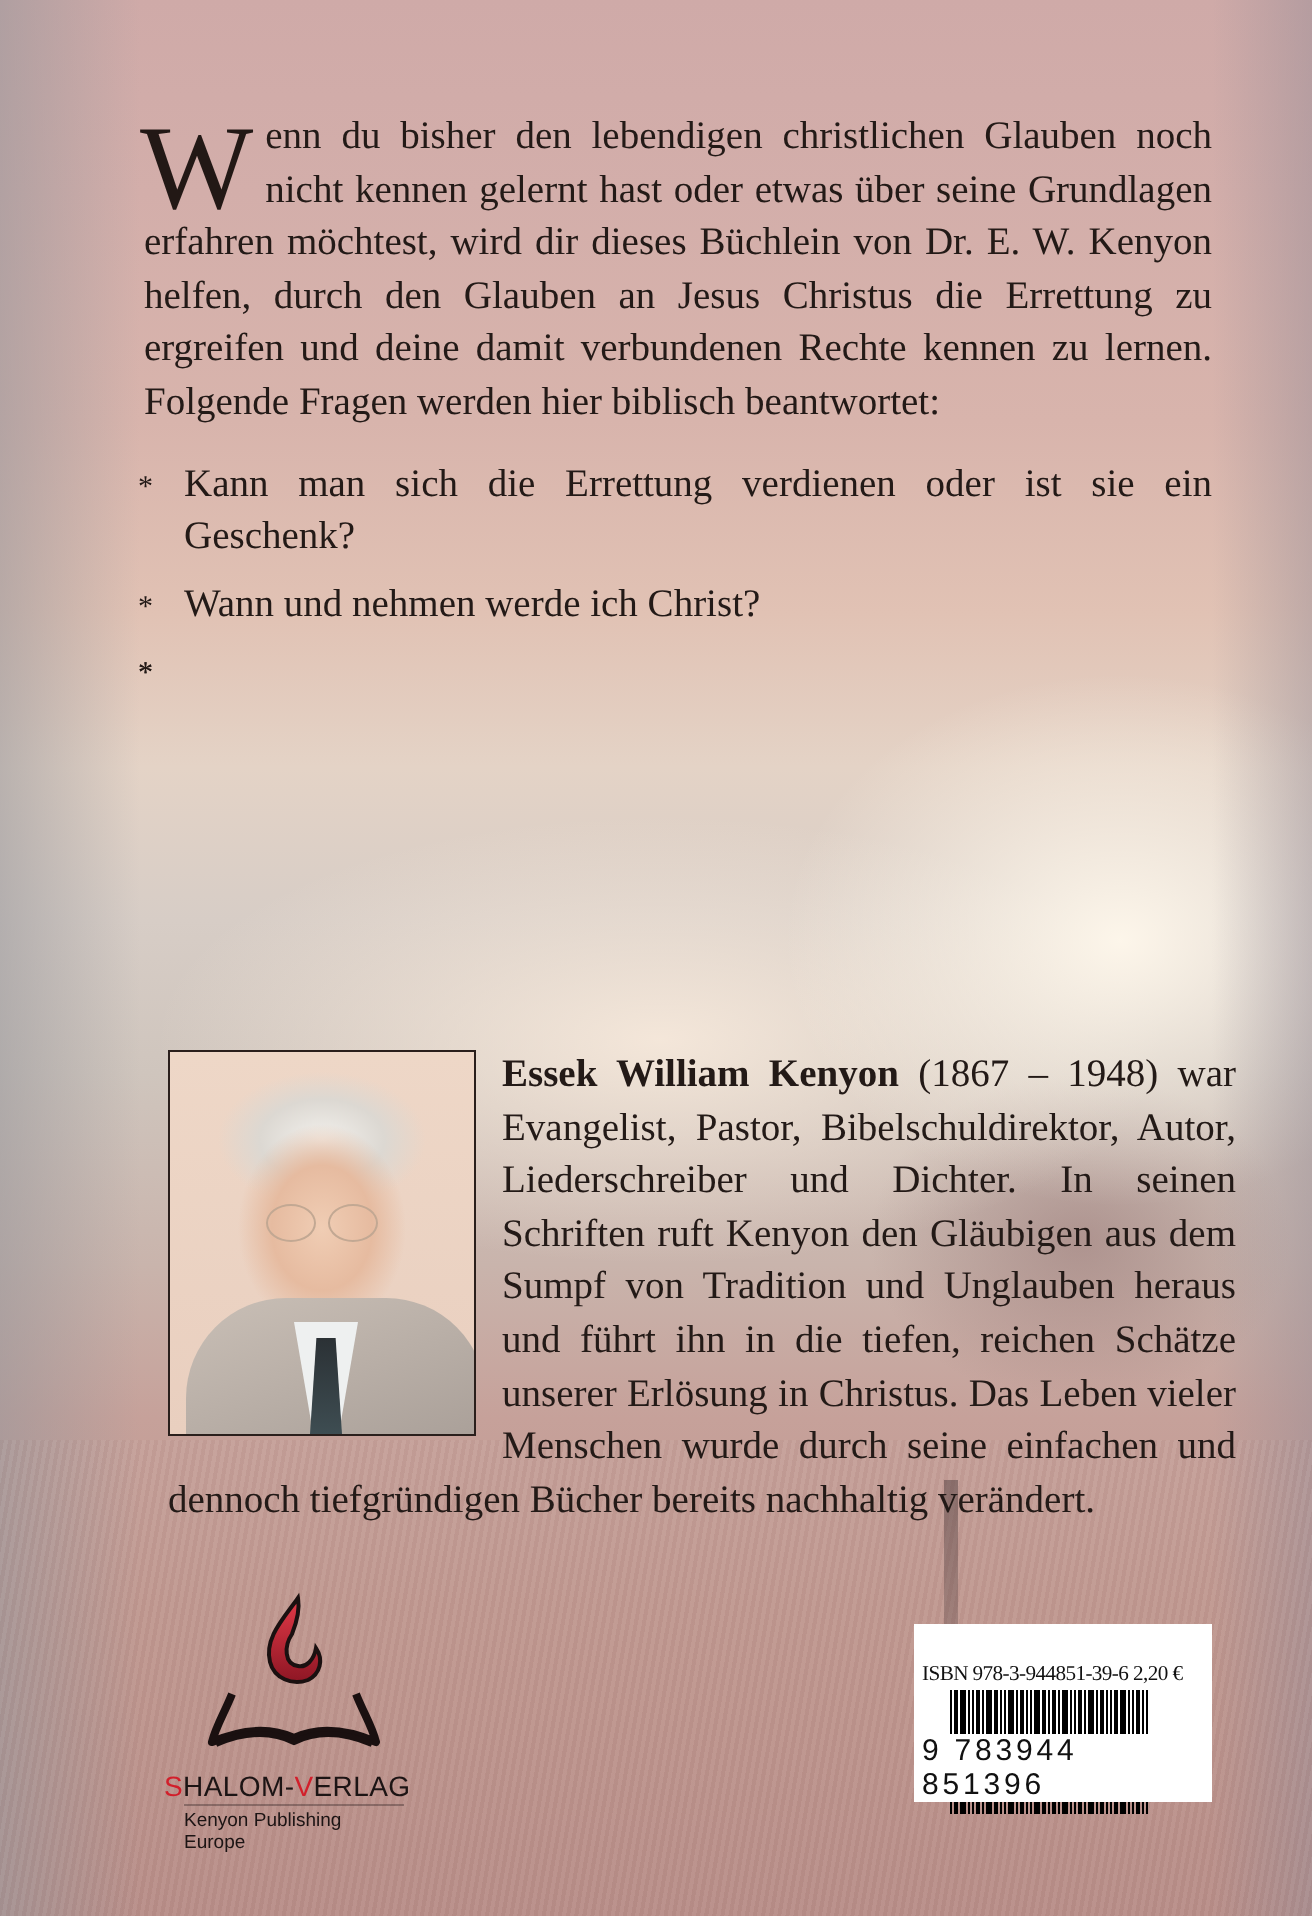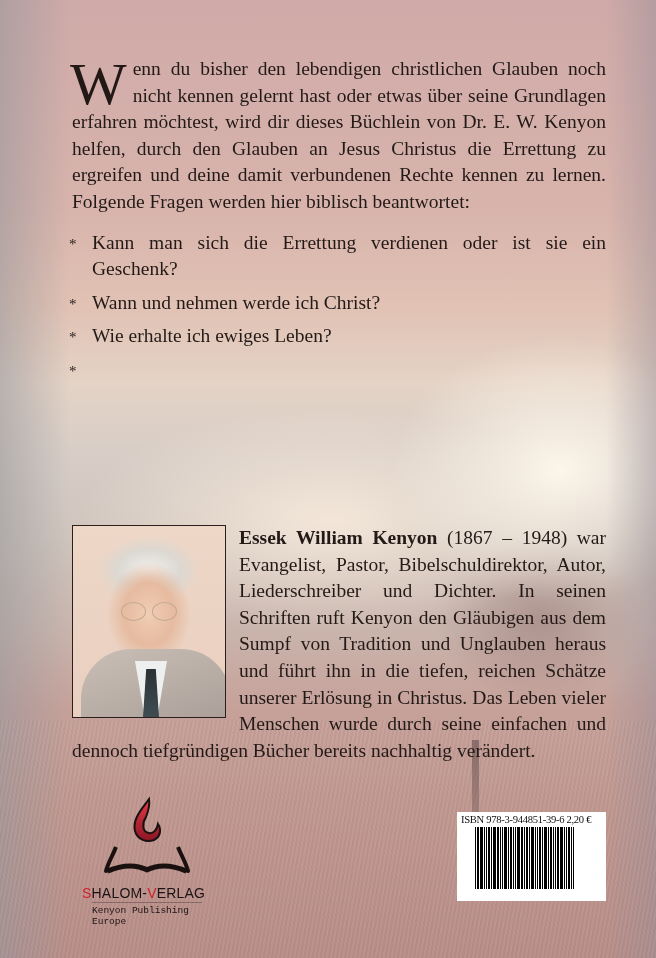--- a/index.html
+++ b/index.html
@@ -42,21 +42,21 @@
     }
     ul.questions { list-style: none; margin: 14px 0 0 0; padding: 0; }
     ul.questions li {
       position: relative; padding-left: 20px; margin-bottom: 7px;
       font-size: 19.5px; line-height: 26.6px; text-align: justify;
     }
     ul.questions li .bullet {
       position: absolute; left: -3px; top: 1px; font-size: 15px;
     }
     .outro { margin-top: 12px; }
-    .author-block { position: absolute; left: 72px; top: 525px; width: 534px; }
+    .author-block { position: absolute; left: 84px; top: 525px; width: 534px; }
     .portrait {
       float: left; width: 152px; height: 191px; margin: 0 13px 3px 0;
       border: 1px solid #2a1f1c; position: relative; overflow: hidden;
       background:
         radial-gradient(ellipse 42px 52px at 76px 88px, #f0cdb4 0%, #e6bba0 60%, rgba(230,187,160,0) 100%),
         radial-gradient(ellipse 52px 34px at 76px 44px, #f2f0ec 0%, #dcd8d2 60%, rgba(220,216,210,0) 100%),
         linear-gradient(180deg, #eed7c7 0%, #e9cfbf 100%);
     }
     .portrait .jacket {
       position: absolute; left: 8px; right: -6px; bottom: -4px; height: 72px;
@@ -81,30 +81,30 @@
     .author-text p { font-size: 19.5px; line-height: 26.6px; }
     .author-name { font-weight: bold; }
     .logo { position: absolute; left: 82px; top: 793px; width: 130px; text-align: left; }
     .logo svg { display: block; margin: 0 auto; }
     .logo .brand {
       font-family: "Liberation Sans", sans-serif; font-size: 14px; letter-spacing: 0.2px;
       color: #1c1414; margin-top: 2px; display: block;
     }
     .logo .brand .red { color: #d21f2b; }
     .logo .sub {
-      font-family: Liberation Mono, monospace; font-size: 9.5px; color: #1c1414;
+      font-family: Liberation Sans, sans-serif; font-size: 9.5px; color: #1c1414;
       border-top: 1px solid rgba(40,30,30,0.35); padding-top: 2px; margin: 1px 10px 0 10px; display: block;
     }
     .barcode {
       position: absolute; left: 457px; top: 812px; width: 149px; height: 89px;
       background: #ffffff; box-sizing: border-box; padding: 2px 4px 0 4px;
     }
     .barcode .isbn {
       font-family: "Liberation Serif", serif; font-size: 10.6px; white-space: nowrap;
-      letter-spacing: -0.3px; color: #111;
+      letter-spacing: -0.3px; color: #111; margin-top: 18px;
     }
     .barcode .bars {
       display: flex; align-items: stretch; height: 62px; margin: 2px 0 0 14px;
     }
     .barcode .bars i { display: block; background: #000; height: 100%; margin-right: 1px; }
     .barcode .digits {
       position: absolute; left: 4px; bottom: 0px; font-family: "Liberation Sans", sans-serif;
       font-size: 15px; letter-spacing: 1.9px; color: #111; background: #fff; padding-right: 3px;
     }
   </style>
@@ -113,21 +113,21 @@
 
 <div class="cover"></div>
 <div class="tree-trunk"></div>
 
 <div class="content">
   <p class="intro"><span class="dropcap">W</span><span>enn du bisher den lebendigen christlichen Glauben noch nicht kennen gelernt hast oder etwas über seine Grundlagen erfahren möchtest, wird dir dieses Büchlein von Dr. E. W. Kenyon helfen, durch den Glauben an Jesus Christus die Errettung zu ergreifen und deine damit verbundenen Rechte kennen zu lernen. Folgende Fragen werden hier biblisch beantwortet:</span></p>
 
   <ul class="questions">
     <li><span class="bullet">*</span><span>Kann man sich die Errettung verdienen oder ist sie ein Geschenk?</span></li>
     <li><span class="bullet">*</span><span>Wann und nehmen werde ich Christ?</span></li>
-    <li><span class="bullet">*</span><span>Wie erhalte ich ewiges Leben?</span></li>
+    <li><span class="bullet">*</span></li>
     <li><span class="bullet">*</span></li>
   </ul>
 
 </div>
 
 <div class="author-block">
   <div class="portrait" title="portrait photo of E. W. Kenyon">
     <div class="jacket"></div>
     <div class="shirt"></div>
     <div class="tie"></div>
@@ -192,13 +192,14 @@
       <i style="width:1px"></i>
       <i style="width:1px"></i>
       <i style="width:2px"></i>
       <i style="width:3px"></i>
       <i style="width:1px"></i>
       <i style="width:1px"></i>
       <i style="width:2px"></i>
       <i style="width:1px"></i>
       <i style="width:1px"></i>
   </div>
+  <div class="digits">9 783944 851396</div>
 </div>
 
 </body></html>

